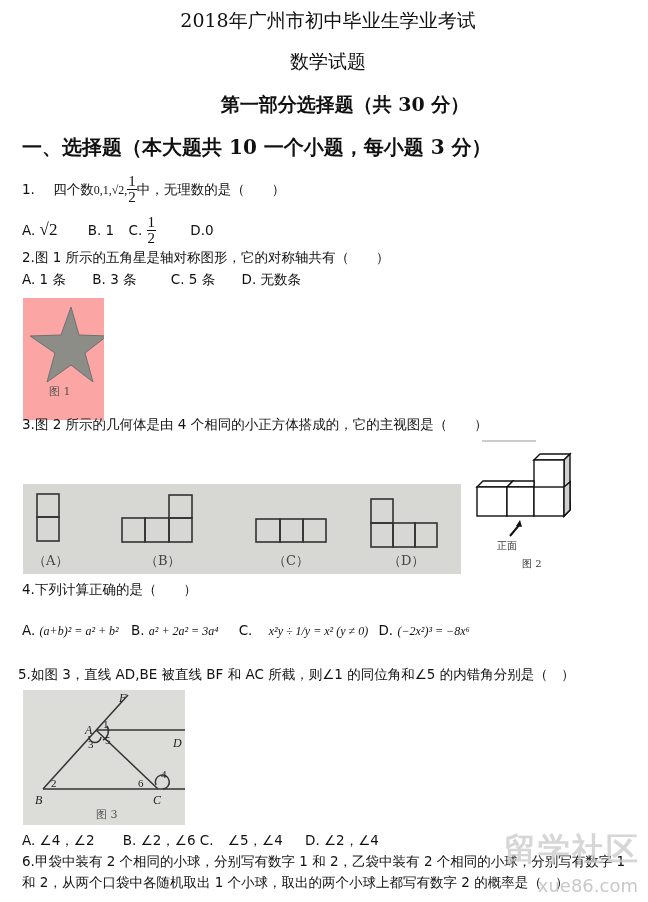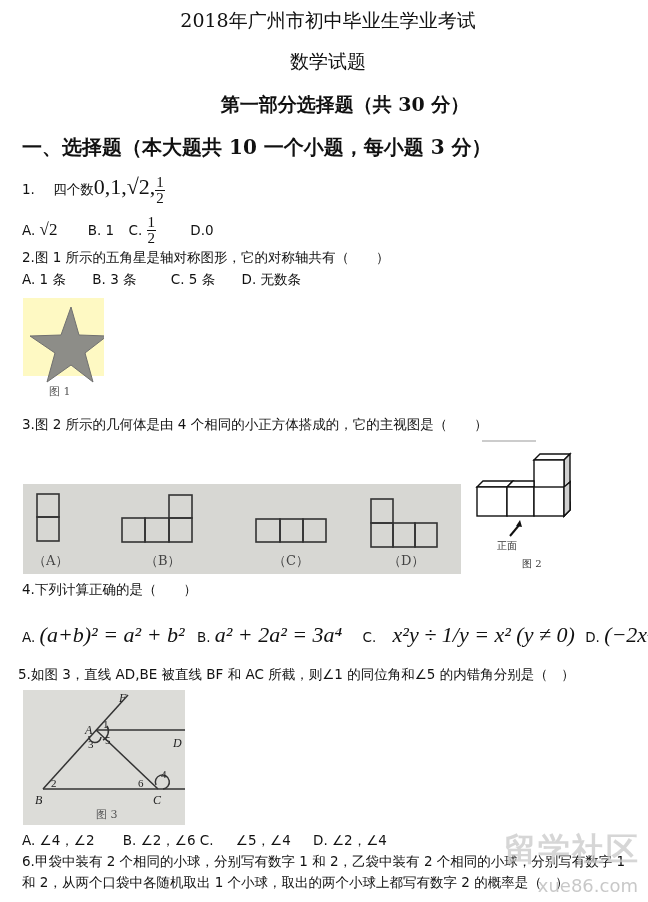--- a/index.html
+++ b/index.html
@@ -5,42 +5,42 @@
   html, body { margin: 0; padding: 0; background: #ffffff; }
   body { width: 648px; height: 902px; position: relative; overflow: hidden;
          font-family: "DejaVu Serif", "Liberation Serif", serif; color: #111; }
   .abs { position: absolute; }
   .title { left: 4px; width: 648px; text-align: center; font-size: 19px; }
   .t1 { top: 8px; }
   .t2 { top: 49px; }
   .t3 { top: 92px; font-weight: bold; font-size: 19px; padding-left: 17px; }
   .sec { top: 134px; left: 22px; font-weight: bold; font-size: 20px; }
   .q { font-size: 13.5px; font-family: "DejaVu Sans", "Liberation Sans", sans-serif; white-space: nowrap; }
-  .math { font-family: "Liberation Serif", "DejaVu Serif", serif; font-style: italic; font-size: 22px; }
+  .math { font-family: "Liberation Serif", "DejaVu Serif", serif; font-style: italic; font-size: 12px; }
   .frac { display: inline-flex; flex-direction: column; align-items: center; vertical-align: middle; font-family: "Liberation Serif", serif; font-size: 15px; line-height: 15px; }
   .frac .num { border-bottom: 1px solid #111; padding: 0 1px; }
   .opt { margin-right: 22px; }
   .fig-box { background: #dcdcd8; }
   .watermark { right: 8px; bottom: 10px; font-family: "DejaVu Sans", sans-serif; font-weight: bold; font-size: 32px; color: rgba(200,200,200,0.75); letter-spacing: 2px; }
   .watermark-url { right: 10px; bottom: 6px; font-family: "DejaVu Sans", sans-serif; font-size: 18px; color: rgba(190,190,190,0.85); }
 </style>
 </head>
 <body>
 
 <div class="abs title t1">2018年广州市初中毕业生学业考试</div>
 <div class="abs title t2">数学试题</div>
 <div class="abs title t3">第一部分选择题（共 30 分）</div>
 <div class="abs sec">一、选择题（本大题共 10 一个小题，每小题 3 分）</div>
 
 <div class="abs q" style="top:174px; left:22px;">
   <span>1.</span>
   <span style="margin-left:14px;">四个数</span><span class="math" style="font-style:normal;">0,1,√2,</span><span class="frac">
       <span class="num">1</span>
       <span>2</span>
-    </span>
+    </span><span>中，无理数的是（　　）</span>
 </div>
 <div class="abs q" style="top:215px; left:22px;text-align:center;">
   <span>A.</span>
   <span class="math" style="font-style:normal; font-size:17px; margin-right:26px;">√2</span>
   <span>B.</span>
   <span style="margin-right:10px;">1</span>
   <span>C.</span>
   <span class="frac" style="margin-right:30px;">
       <span class="num">1</span>
       <span>2</span>
@@ -51,21 +51,21 @@
 <div class="abs q" style="top:249px; left:22px;">
   <span>2.</span><span>图 1 所示的五角星是轴对称图形，它的对称轴共有（　　）</span>
 </div>
 <div class="abs q" style="top:271px; left:22px;">
   <span>A.</span> <span class="opt">1 条</span>
   <span>B.</span> <span class="opt" style="margin-right:30px;">3 条</span>
   <span>C.</span> <span class="opt">5 条</span>
   <span>D.</span> <span>无数条</span>
 </div>
 
-<div class="abs fig-box" style="top:298px; left:23px; width:81px; height:78px; background:#fef9c3;">
+<div class="abs fig-box" style="top:298px; left:23px; width:81px; height:122px; background:#fca5a5;">
   <svg width="81" height="105" viewBox="0 0 81 105">
     <polygon points="48,9 56,37 84,38 62,55 70,84 48,67 24,84 32,55 7,38 38,37" fill="#8d8d88" stroke="#707070" stroke-width="1"></polygon>
   </svg>
   <div class="abs" style="left:26px; top:86px; font-size:11px; color:#555;">图 1</div>
 </div>
 
 <div class="abs q" style="top:416px; left:22px;">
   <span>3.</span><span>图 2 所示的几何体是由 4 个相同的小正方体搭成的，它的主视图是（　　）</span>
 </div>
 
@@ -164,21 +164,21 @@
       <text x="82" y="54">5</text>
       <text x="115" y="97">6</text>
     </g>
   </svg>
   <div class="abs" style="left:73px; top:117px; font-size:11px; color:#555;">图 3</div>
 </div>
 
 <div class="abs q" style="top:832px; left:22px;">
   <span>A.</span> <span style="margin-right:24px;">∠4，∠2</span>
   <span>B.</span> <span style="">∠2，∠6</span>
-  <span>C.</span> <span style="margin-left:18px; margin-right:18px;">∠5，∠4</span>
+  <span>C.</span> <span style="margin-left:10px; margin-right:18px;">∠5，∠4</span>
   <span>D.</span> <span>∠2，∠4</span>
 </div>
 
 <div class="abs q" style="top:853px; left:22px;">
   <span>6.</span><span>甲袋中装有 2 个相同的小球，分别写有数字 1 和 2，乙袋中装有 2 个相同的小球，分别写有数字 1</span>
 </div>
 <div class="abs q" style="top:874px; left:22px;">和 2，从两个口袋中各随机取出 1 个小球，取出的两个小球上都写有数字 2 的概率是（　）</div>
 
 <div class="abs watermark" style="bottom:30px;">留学社区</div>
 <div class="abs watermark-url">xue86.com</div>

